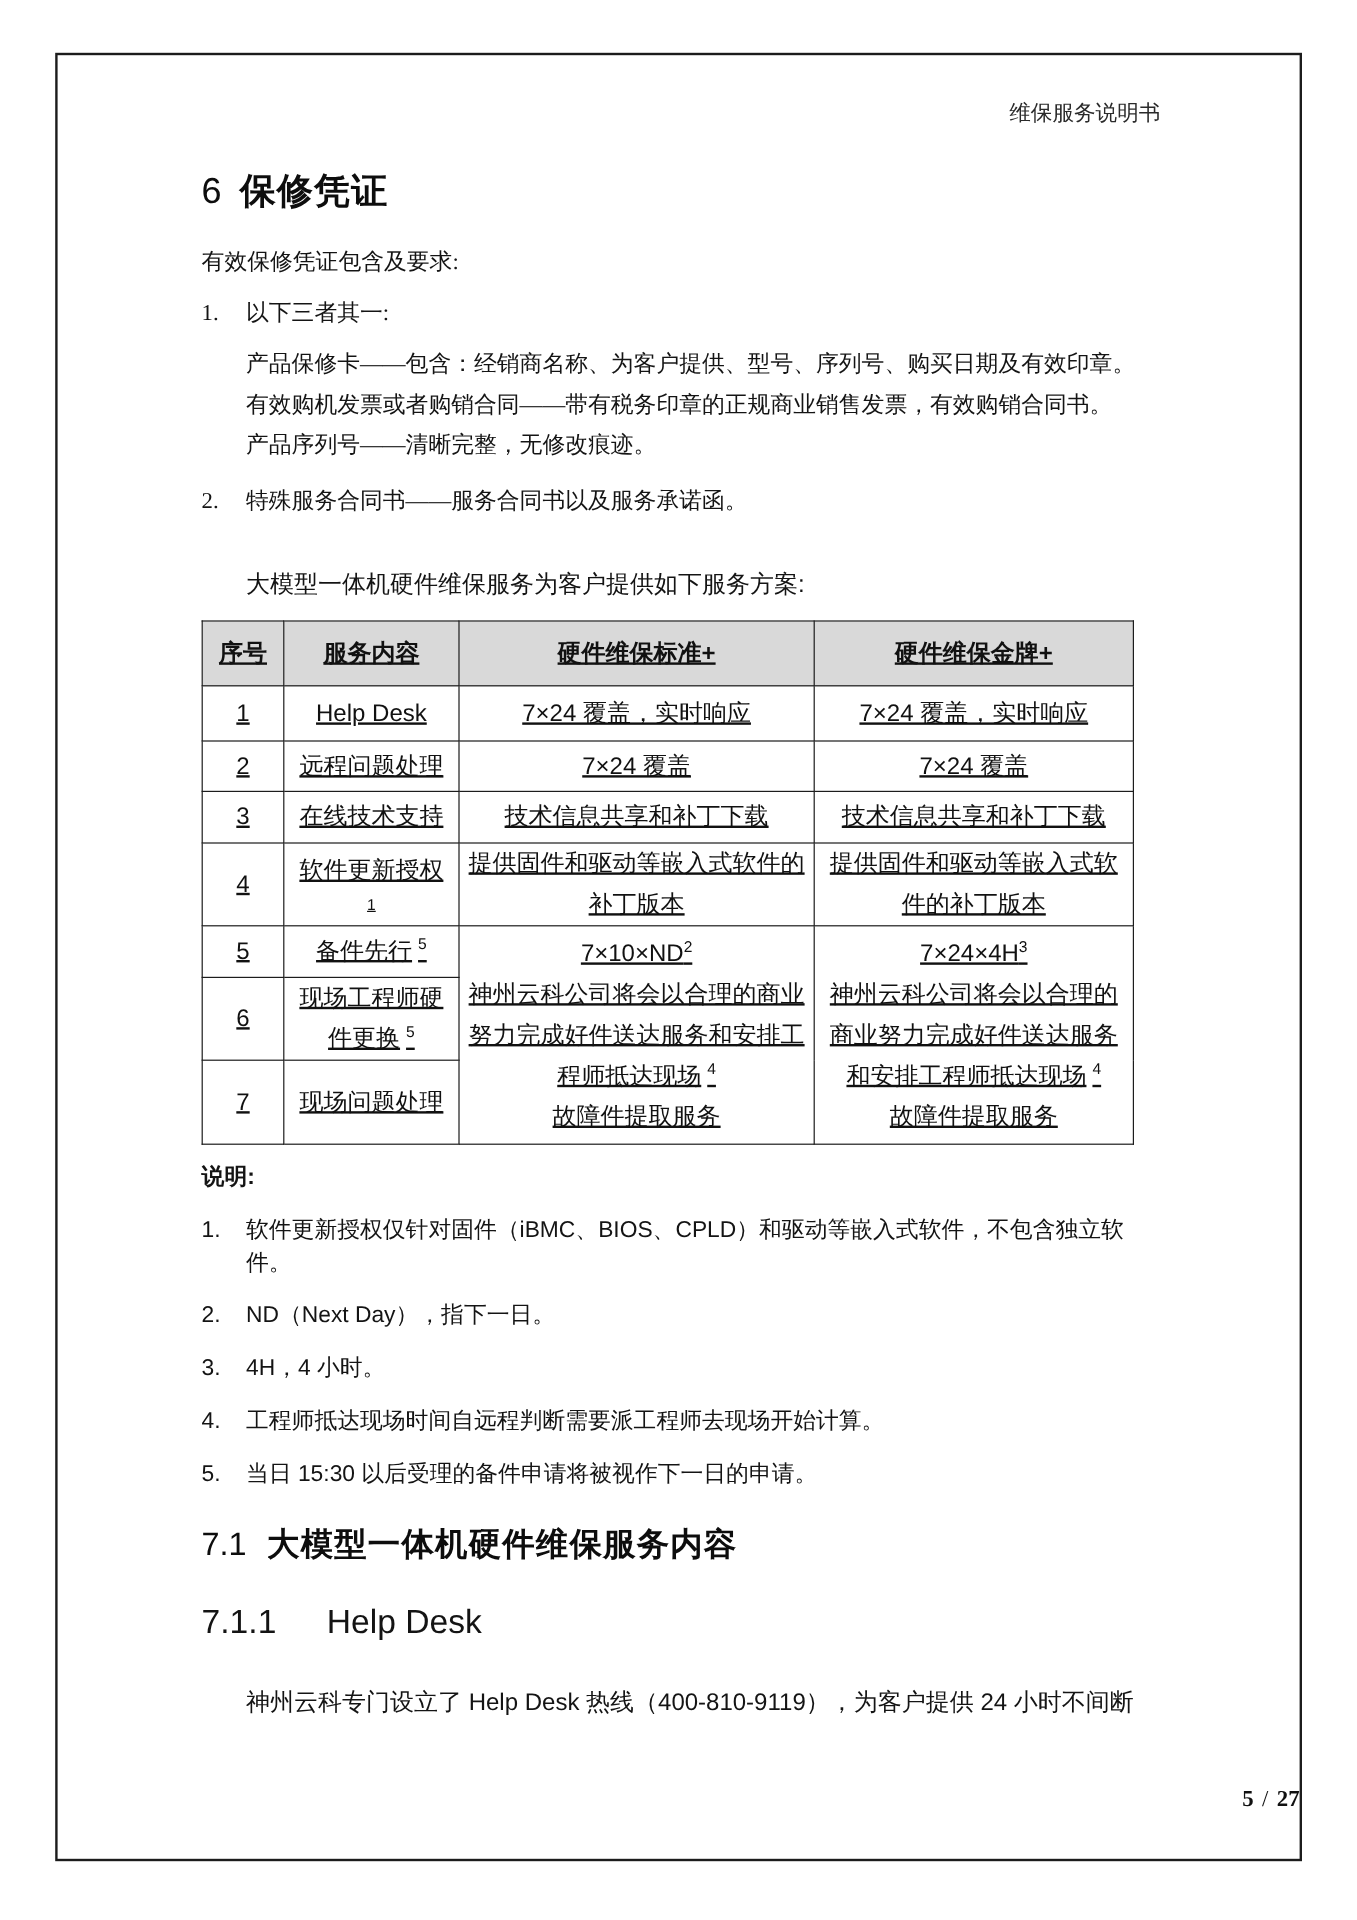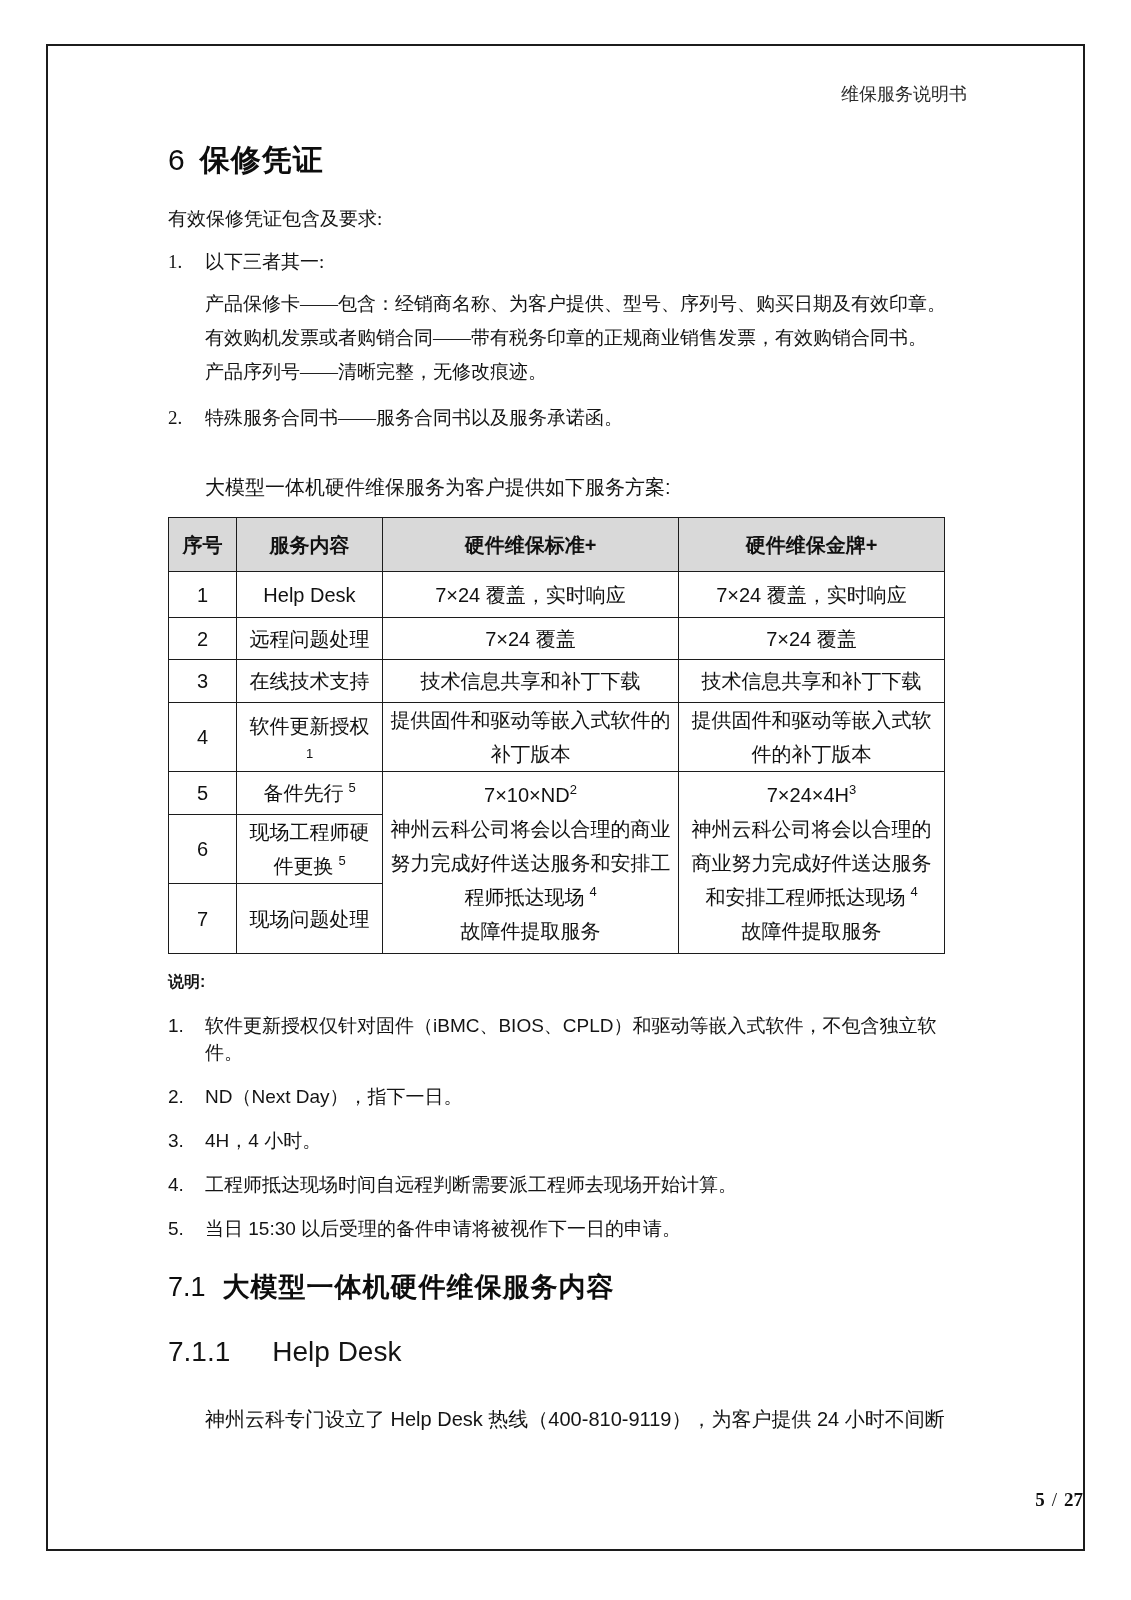--- a/index.html
+++ b/index.html
@@ -35,36 +35,36 @@
   .odetails p{margin:0;}
 
   .intro7{margin:40px 0 0 37px;font-size:20px;line-height:28px;}
 
   .svc-table{
     margin-top:16px;border-collapse:collapse;table-layout:fixed;width:776px;
     font-size:20px;color:#111;
   }
   .svc-table th,.svc-table td{
     border:1.5px solid #1c1c1c;text-align:center;vertical-align:middle;
-    line-height:34px;padding:0 5px;box-sizing:border-box;word-break:break-all;
+    line-height:34px;padding:0 5px;box-sizing:border-box;word-break:break-all;text-decoration:underline;
   }
   .svc-table thead th{background:#d9d9d9;height:54px;font-weight:700;font-size:20px;}
   tr.tr-1 td{height:46px;}
   tr.tr-2 td{height:42px;}
   tr.tr-3 td{height:43px;}
   tr.tr-4 td{height:65px;}
   tr.tr-5 td{height:43px;}
   tr.tr-6 td{height:62px;}
   tr.tr-7 td{height:70px;}
   sup{font-size:13px;line-height:0;vertical-align:super;}
   sup.sp-gap{margin-left:5px;}
   td.sup-block sup{display:block;line-height:22px;margin:0;}
   .mcell>div{margin:0;}
 
-  .notes-label{margin:14px 0 0 0;font-size:16px;font-weight:700;line-height:27px;}
+  .notes-label{margin:14px 0 0 0;font-size:19px;font-weight:700;line-height:27px;}
   .note{display:flex;margin-top:17px;font-size:19px;line-height:27px;}
   .note .nnum{width:37px;flex:none;}
   .note .ntext{flex:1;}
 
   .h2{margin:26px 0 0 0;font-size:27px;line-height:38px;font-weight:700;color:#0d0d0d;letter-spacing:1px;}
   .h2 .hnum{font-weight:400;margin-right:17px;letter-spacing:0;}
   .h3{margin:30px 0 0 0;font-size:28px;line-height:32px;font-weight:400;color:#141414;}
   .h3 .hnum{margin-right:42px;}
   .last-para{margin:36px 0 0 37px;font-size:20px;line-height:30px;text-align:justify;}
 

